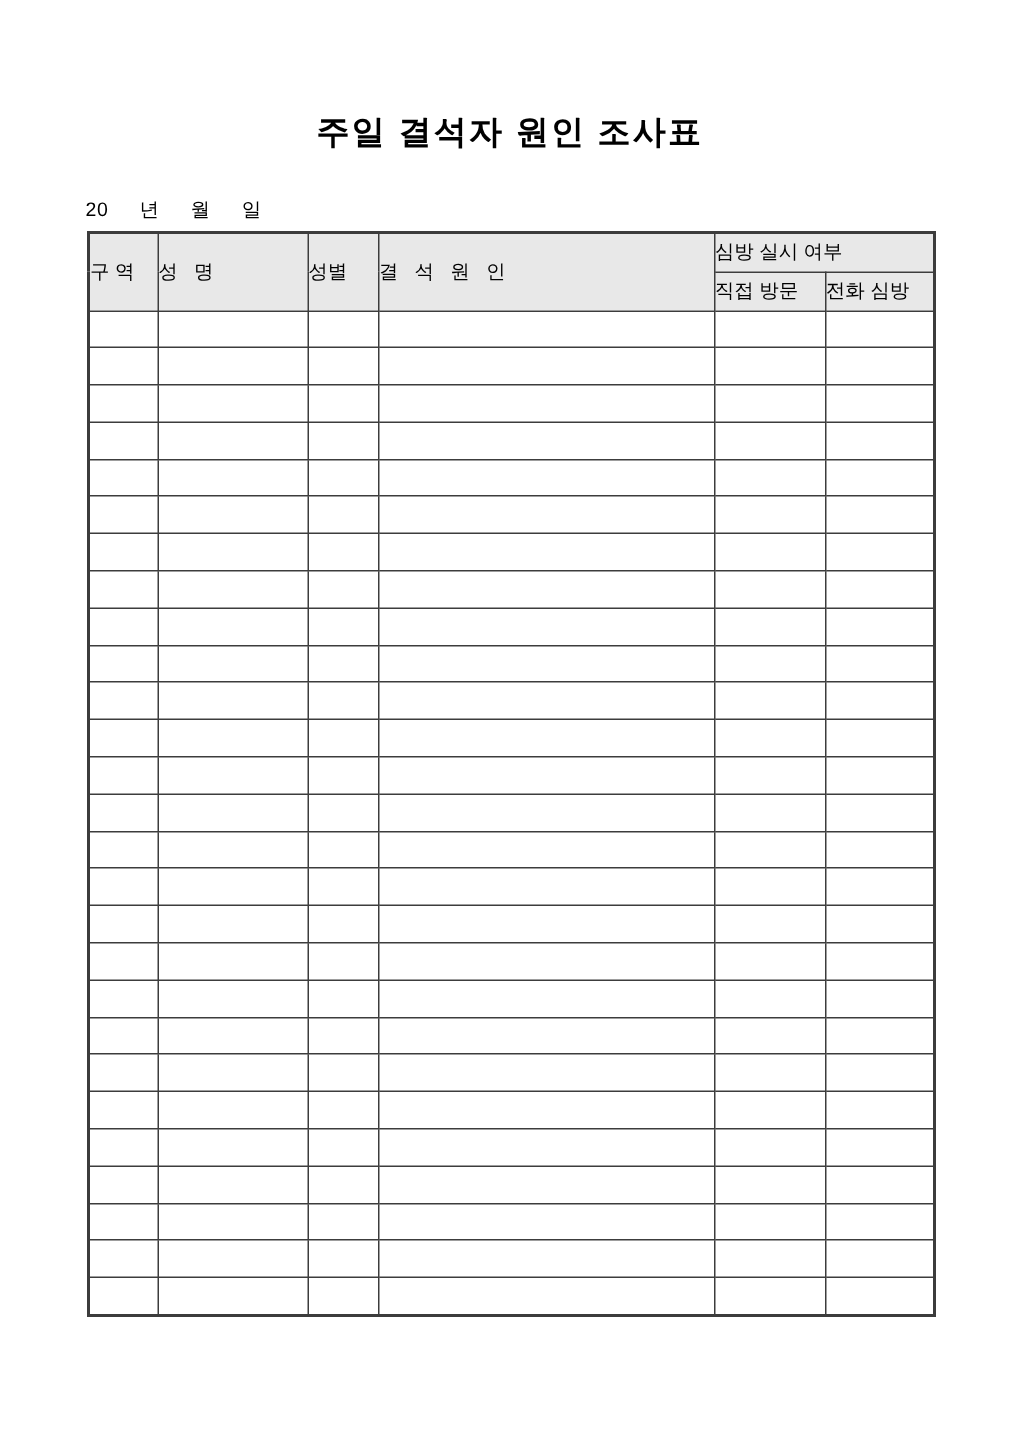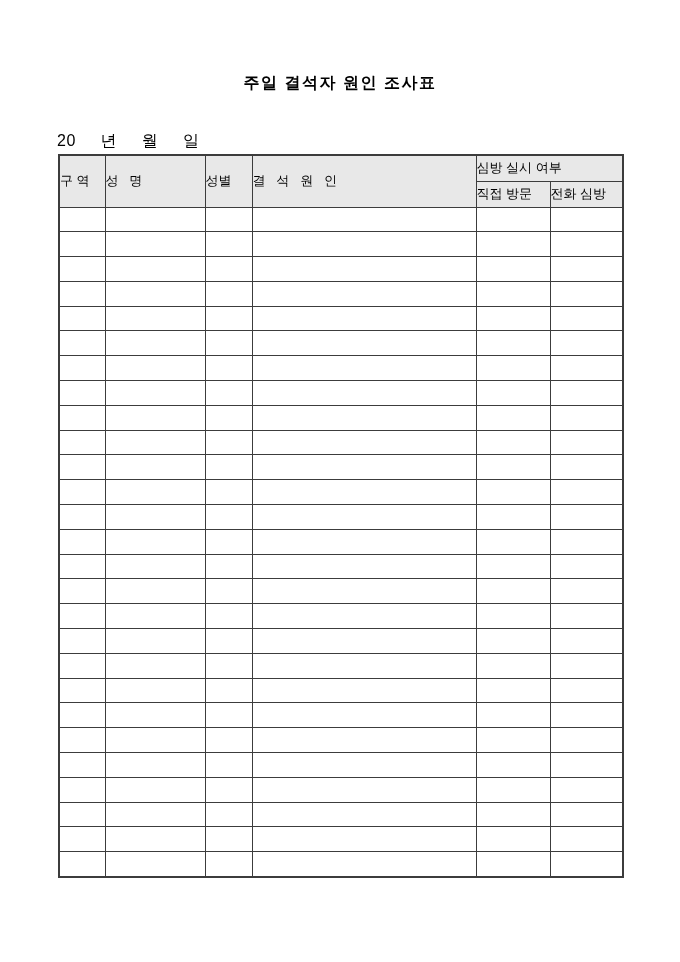--- a/index.html
+++ b/index.html
@@ -17,30 +17,30 @@
     height: 962px;
     background: var(--page-bg, #ffffff);
     overflow: hidden;
   }
   .doc-title {
     position: absolute;
     top: 73px;
     left: 0;
     width: 100%;
     text-align: center;
-    font-size: 16px;
+    font-size: 22px;
     font-weight: 700;
     letter-spacing: 1.5px;
     white-space: pre;
   }
   .date-line {
     position: absolute;
     top: 131px;
     left: 57px;
-    font-size: 16px;
+    font-size: 13px;
     letter-spacing: 0.5px;
     white-space: pre;
   }
   table.survey {
     position: absolute;
     top: 154px;
     left: 58px;
     width: 564px;
     border-collapse: collapse;
     table-layout: fixed;

